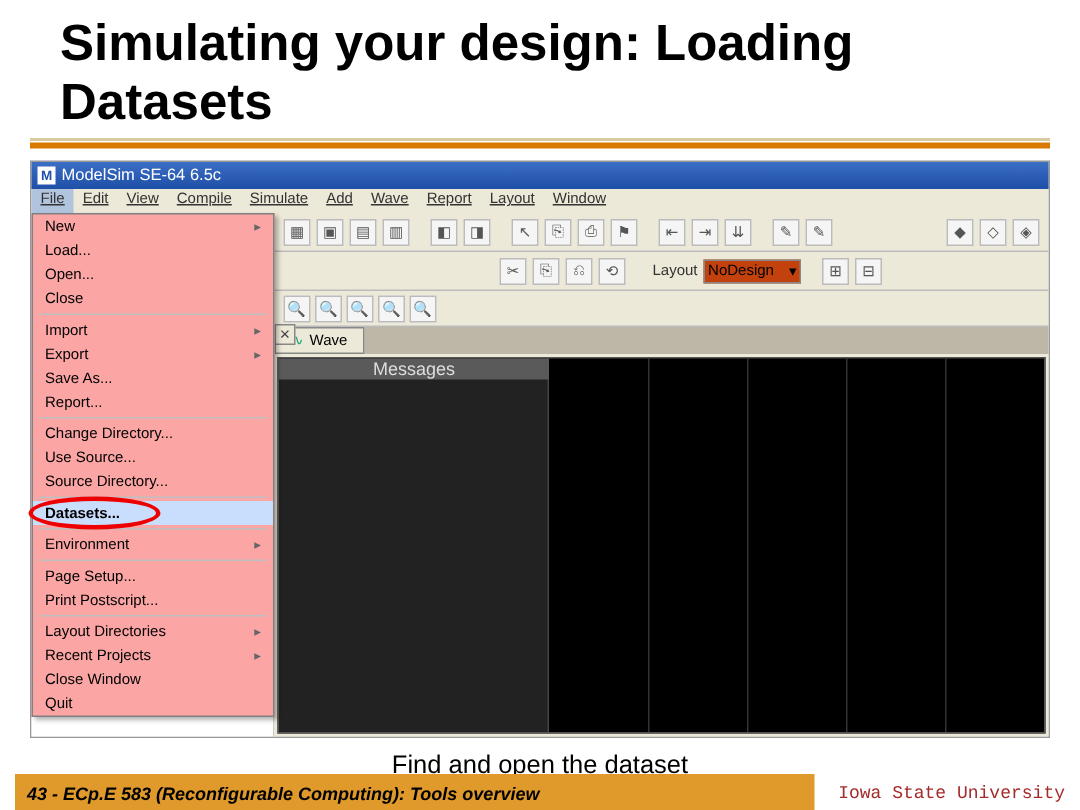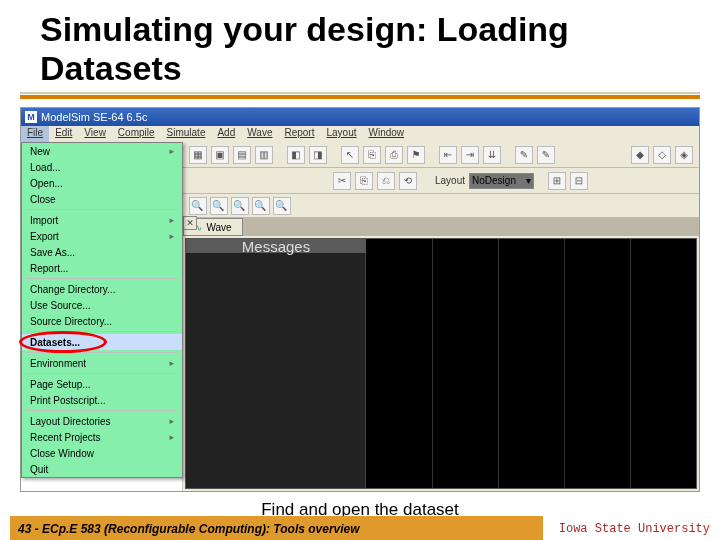--- a/index.html
+++ b/index.html
@@ -9,37 +9,37 @@
 .hr-wrap { padding: 0 20px; }
 .hr-top { height: 2px; background: #d7c9a0; }
 .hr-accent { height: 4px; background: #d97a00; margin-top: 1px; }
 .screenshot { margin: 8px 20px 0 20px; border: 1px solid #999; background: #f0f0f0; position: relative; height: 385px; }
 .titlebar { height: 18px; background: linear-gradient(#3b6ec5,#1f4fa6); color: #fff; font-size: 11px; display: flex; align-items: center; padding: 0 4px; gap: 4px; }
 .titlebar .m-icon { width: 12px; height: 12px; background: #fff; color: #1f4fa6; font-size: 9px; font-weight: bold; display: flex; align-items: center; justify-content: center; }
 .menubar { height: 16px; background: #ece9d8; display: flex; font-size: 10px; color: #333; }
 .menubar .item { padding: 1px 6px; text-decoration: underline; text-decoration-color: #333; }
 .menubar .item.open { background: #b0c4de; }
 .body-area { display: flex; height: calc(100% - 34px); }
-.file-menu { position: absolute; left: 0; top: 34px; width: 162px; background: #86efac; border: 1px solid #808080; box-shadow: 2px 2px 3px rgba(0,0,0,0.3); font-size: 10px; z-index: 10; }
+.file-menu { position: absolute; left: 0; top: 34px; width: 162px; background: #fca5a5; border: 1px solid #808080; box-shadow: 2px 2px 3px rgba(0,0,0,0.3); font-size: 10px; z-index: 10; }
 .file-menu .mi { padding: 2px 8px 2px 8px; color: #000; display: flex; justify-content: space-between; align-items: center; height: 16px; }
 .file-menu .mi.hl { background: #c9defc; font-weight: bold; text-align: center; }
 .file-menu .sep { height: 1px; background: #c0c0c0; margin: 2px 4px; }
 .arrow { color: #666; font-size: 9px; }
 .right-area { flex: 1; display: flex; flex-direction: column; }
 .toolbar-row { height: 26px; background: #ece9d8; border-bottom: 1px solid #bbb; display: flex; align-items: center; padding: 0 6px; gap: 4px; font-size: 10px; }
 .tb-btn { width: 18px; height: 18px; border: 1px solid #bbb; background: #f5f5f5; display: inline-flex; align-items: center; justify-content: center; font-size: 10px; color: #555; }
 .tb-sep { width: 6px; }
 .layout-lbl { font-size: 10px; color: #333; margin-left: 4px; }
-.layout-sel { border: 1px solid #888; background: #737373; padding: 0 2px; font-size: 10px; height: 16px; display: inline-flex; align-items: center; gap: 10px; }
+.layout-sel { border: 1px solid #888; background: #c2410c; padding: 0 2px; font-size: 10px; height: 16px; display: inline-flex; align-items: center; gap: 10px; }
 .wave-area { flex: 1; display: flex; flex-direction: column; background: #ece9d8; }
 .wave-tabs { height: 18px; background: #bdb7a8; display: flex; }
 .wave-tab { background: #ece9d8; border: 1px solid #888; font-size: 10px; padding: 0 10px; display: flex; align-items: center; }
 .wave-canvas { flex: 1; background: #000; position: relative; margin: 2px; border: 1px solid #555; }
 .wave-left { position: absolute; left: 0; top: 0; width: 180px; height: 100%; background: #222; border-right: 1px solid #444; }
-.wave-msg { position: absolute; left: 0; top: 0; width: 180px; height: 14px; background: #5a5a5a; color: #ddd; font-size: 15px; display: flex; align-items: center; justify-content: center; }
+.wave-msg { position: absolute; left: 0; top: 0; width: 180px; height: 14px; background: #5a5a5a; color: #ddd; font-size: 12px; display: flex; align-items: center; justify-content: center; }
 .wave-grid { position: absolute; left: 180px; top: 0; right: 0; bottom: 0; }
 .wave-grid .gl { position: absolute; top: 0; bottom: 0; width: 1px; background: #333; }
 .red-ellipse { position: absolute; border: 3px solid #e00; border-radius: 50%; width: 88px; height: 22px; left: -2px; top: 223px; z-index: 20; pointer-events: none; }
 .caption { text-align: center; font-size: 17px; color: #000; padding-top: 8px; }
 .footer { position: absolute; bottom: 0; left: 0; right: 0; height: 22px; display: flex; justify-content: space-between; align-items: center; padding: 0 10px; font-size: 12px; }
 .footer-left { background: #e09a2b; height: 26px; padding: 2px 8px; font-style: italic; font-weight: bold; color: #000000; flex: 1; display: flex; align-items: center; }
 .footer-right { color: #a52a2a; font-family: Liberation Mono, monospace; padding-left: 16px; }
 .zoom-row { height: 24px; background: #ece9d8; border-bottom: 1px solid #bbb; display: flex; align-items: center; padding: 0 6px; gap: 3px; }
 .side-stub { width: 162px; background: #fff; border-right: 1px solid #ccc; }
 .x-pane { position: absolute; top: 108px; left: 162px; width: 14px; height: 14px; background: #ece9d8; border: 1px solid #888; font-size: 9px; display: flex; align-items: center; justify-content: center; color: #444; }

